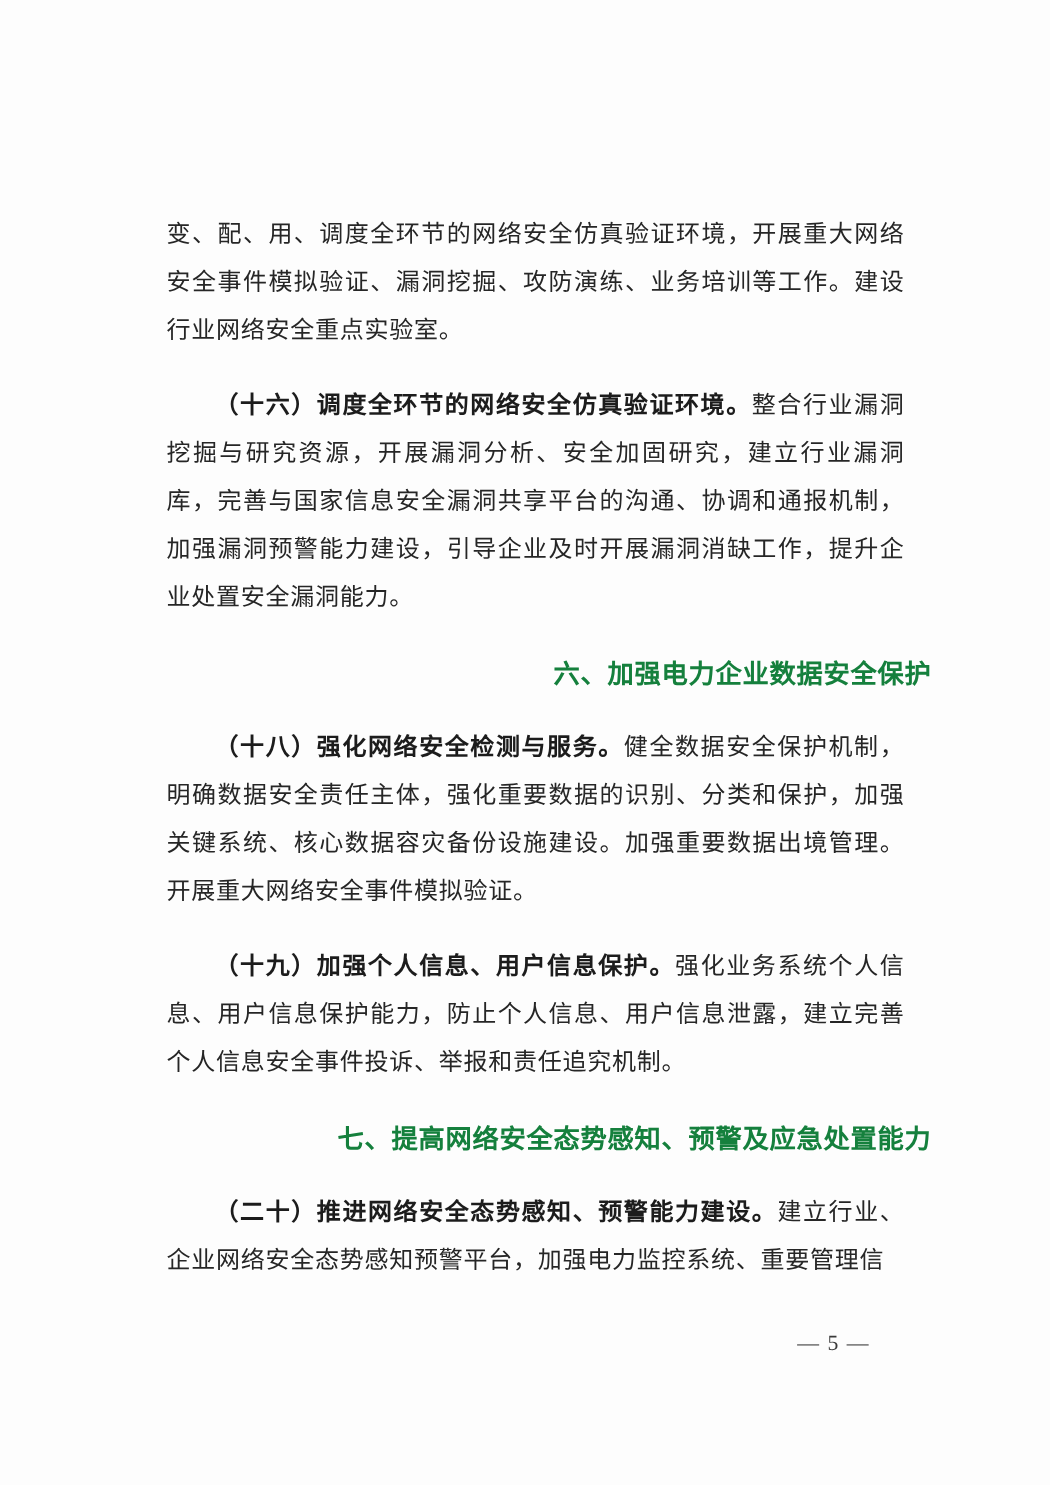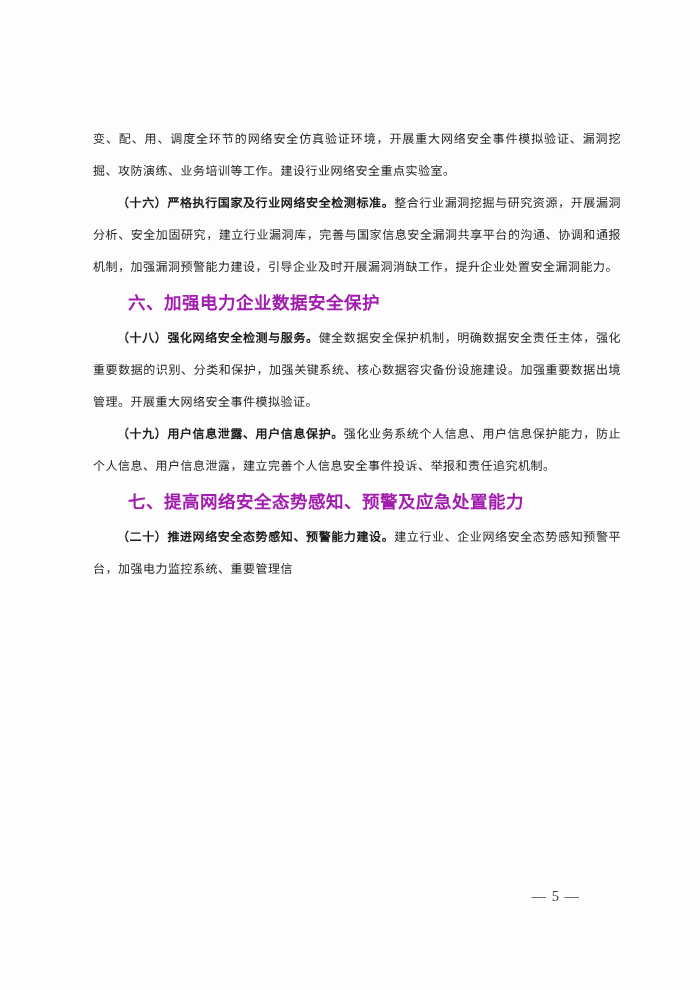--- a/index.html
+++ b/index.html
@@ -15,22 +15,22 @@
     overflow: hidden;
     font-family: "Liberation Serif", "DejaVu Serif", serif;
   }
   .content {
     position: absolute;
     left: 93px;
     top: 123px;
     width: 528px;
   }
   .para {
-    margin: 0;
-    font-size: 12px;
+    margin: 18px;
+    font-size: 16px;
     line-height: 32px;
     letter-spacing: 0.5px;
     color: #262626;
     text-align: justify;
     text-indent: 2em;
     font-family: Liberation Sans, sans-serif;
   }
   .para.cont {
     text-indent: 0;
   }
@@ -38,23 +38,23 @@
     font-weight: 700;
     color: #1c1c1c;
   }
   .heading {
     margin: 4px 0 3px 0;
     font-family: "Liberation Sans", "DejaVu Sans", sans-serif;
     font-size: 17.5px;
     line-height: 32px;
     font-weight: 700;
     letter-spacing: 0.5px;
-    color: #a21caf;
+    color: #15803d;
     text-indent: 2em;
-    text-align: left;
+    text-align: right;
   }
   .page-num {
     position: absolute;
     top: 886px;
     left: 0;
     right: 120px;
     text-align: right;
     font-family: "Liberation Serif", "DejaVu Serif", serif;
     font-size: 14.5px;
     line-height: 20px;
@@ -63,28 +63,28 @@
   }
 </style>
 </head>
 <body>
 
 <div class="page">
   <div class="content">
 
     <p class="para cont">变、配、用、调度全环节的网络安全仿真验证环境，开展重大网络安全事件模拟验证、漏洞挖掘、攻防演练、业务培训等工作。建设行业网络安全重点实验室。</p>
 
-    <p class="para"><span class="lead">（十六）严格执行国家及行业网络安全检测标准。</span><span>整合行业漏洞挖掘与研究资源，开展漏洞分析、安全加固研究，建立行业漏洞库，完善与国家信息安全漏洞共享平台的沟通、协调和通报机制，加强漏洞预警能力建设，引导企业及时开展漏洞消缺工作，提升企业处置安全漏洞能力。</span></p>
+    <p class="para"><span class="lead">（十六）调度全环节的网络安全仿真验证环境。</span><span>整合行业漏洞挖掘与研究资源，开展漏洞分析、安全加固研究，建立行业漏洞库，完善与国家信息安全漏洞共享平台的沟通、协调和通报机制，加强漏洞预警能力建设，引导企业及时开展漏洞消缺工作，提升企业处置安全漏洞能力。</span></p>
 
 
     <h2 class="heading">六、加强电力企业数据安全保护</h2>
 
     <p class="para"><span class="lead">（十八）强化网络安全检测与服务。</span><span>健全数据安全保护机制，明确数据安全责任主体，强化重要数据的识别、分类和保护，加强关键系统、核心数据容灾备份设施建设。加强重要数据出境管理。开展重大网络安全事件模拟验证。</span></p>
 
-    <p class="para"><span class="lead">（十九）用户信息泄露、用户信息保护。</span><span>强化业务系统个人信息、用户信息保护能力，防止个人信息、用户信息泄露，建立完善个人信息安全事件投诉、举报和责任追究机制。</span></p>
+    <p class="para"><span class="lead">（十九）加强个人信息、用户信息保护。</span><span>强化业务系统个人信息、用户信息保护能力，防止个人信息、用户信息泄露，建立完善个人信息安全事件投诉、举报和责任追究机制。</span></p>
 
     <h2 class="heading">七、提高网络安全态势感知、预警及应急处置能力</h2>
 
     <p class="para"><span class="lead">（二十）推进网络安全态势感知、预警能力建设。</span><span>建立行业、企业网络安全态势感知预警平台，加强电力监控系统、重要管理信</span></p>
 
   </div>
 
   <div class="page-num">— 5 —</div>
 </div>
 

